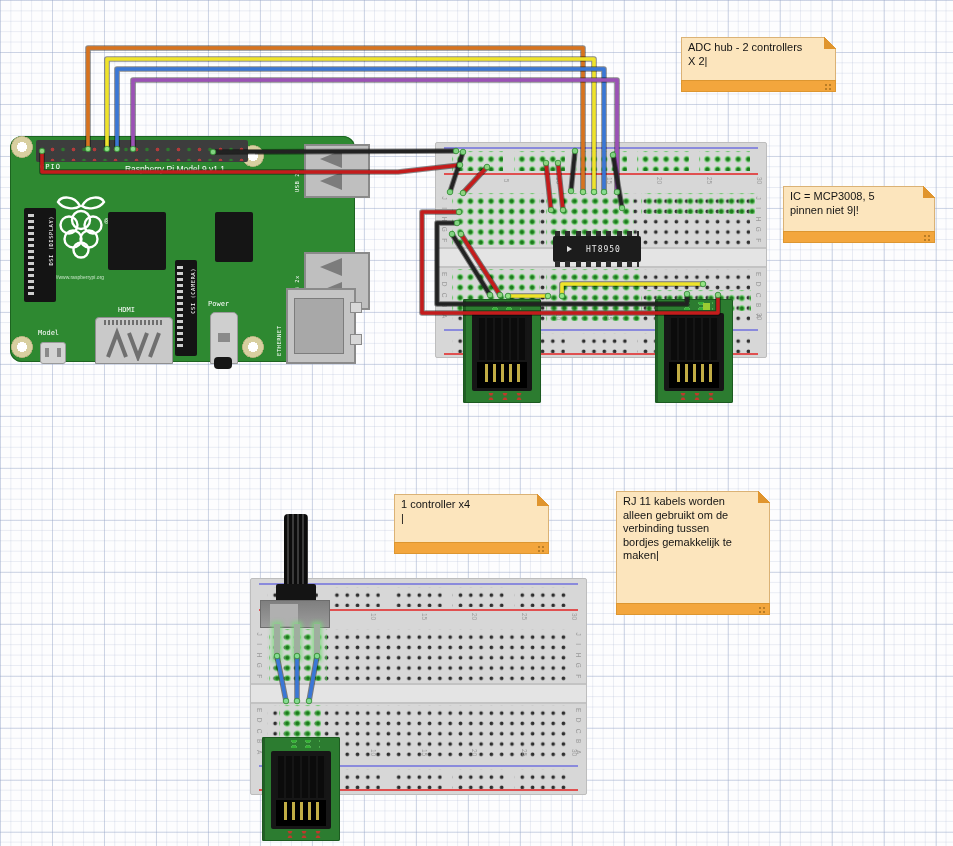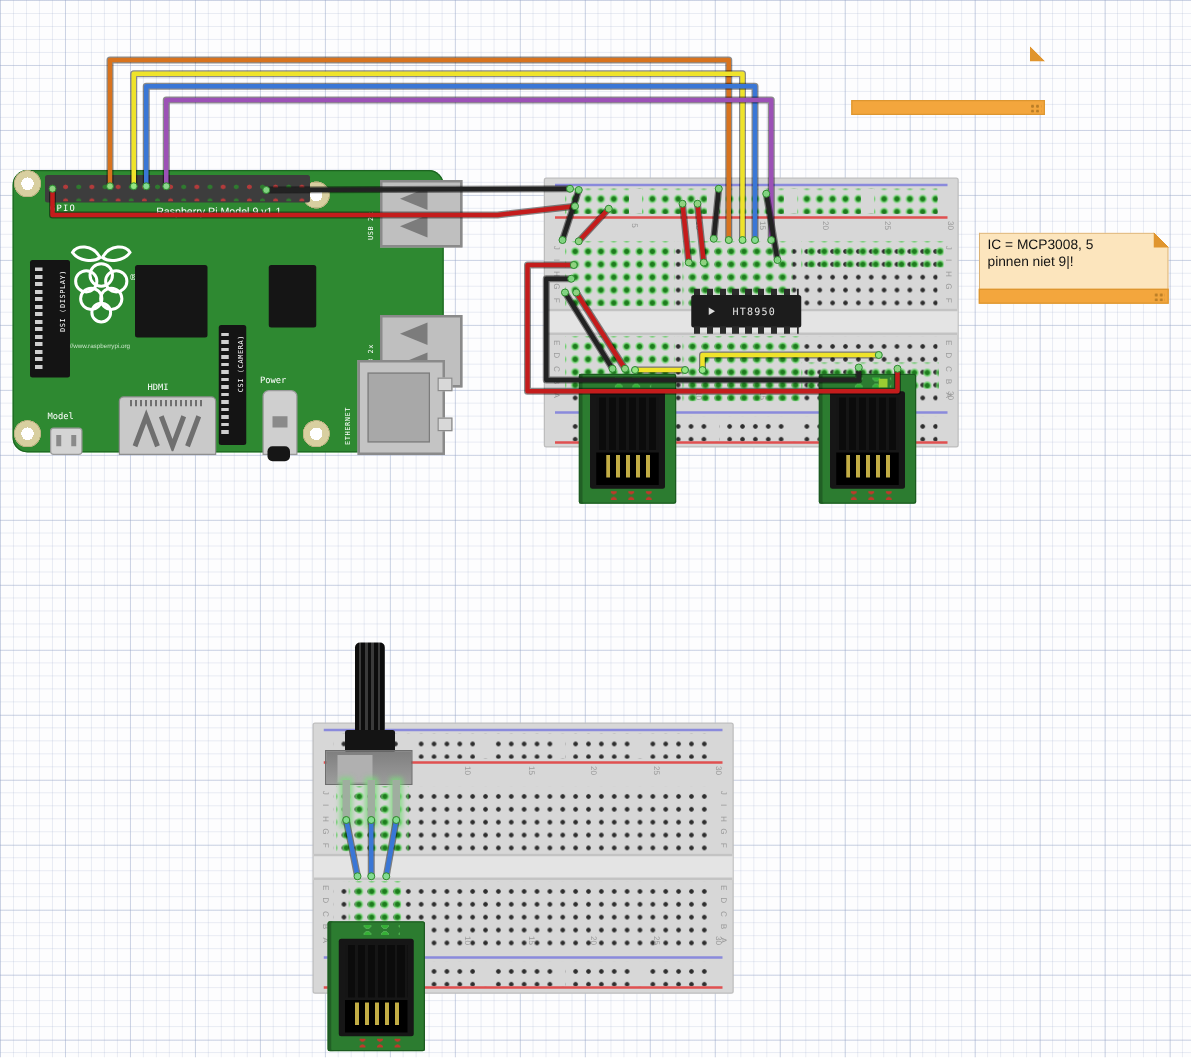--- a/index.html
+++ b/index.html
@@ -560,28 +560,55 @@
       <circle cx="718" cy="295" r="2.8" fill="rgba(140,230,140,0.9)" stroke="#2e8b2e" stroke-width="0.8"></circle>
       <circle cx="277" cy="656" r="2.8" fill="rgba(140,230,140,0.9)" stroke="#2e8b2e" stroke-width="0.8"></circle>
       <circle cx="297" cy="656" r="2.8" fill="rgba(140,230,140,0.9)" stroke="#2e8b2e" stroke-width="0.8"></circle>
       <circle cx="317" cy="656" r="2.8" fill="rgba(140,230,140,0.9)" stroke="#2e8b2e" stroke-width="0.8"></circle>
       <circle cx="286" cy="701" r="2.8" fill="rgba(140,230,140,0.9)" stroke="#2e8b2e" stroke-width="0.8"></circle>
       <circle cx="297" cy="701" r="2.8" fill="rgba(140,230,140,0.9)" stroke="#2e8b2e" stroke-width="0.8"></circle>
       <circle cx="309" cy="701" r="2.8" fill="rgba(140,230,140,0.9)" stroke="#2e8b2e" stroke-width="0.8"></circle>
     </svg>
 
   <div class="note n1">
+    <div class="note-body">
+        <span>ADC hub - 2 controllers
+X 2|</span>
+      </div>
     <div class="note-fold"></div>
     <div class="note-bar">
         <div class="note-grip"></div>
       </div>
   </div>
   <div class="note n2">
     <div class="note-body">
         <span>IC = MCP3008, 5
 pinnen niet 9|!</span>
       </div>
     <div class="note-fold"></div>
     <div class="note-bar">
         <div class="note-grip"></div>
       </div>
   </div>
+  <div class="note n3">
+    <div class="note-body">
+        <span>1 controller  x4
+|</span>
+      </div>
+    <div class="note-fold"></div>
+    <div class="note-bar">
+        <div class="note-grip"></div>
+      </div>
+  </div>
+  <div class="note n4">
+    <div class="note-body">
+        <span>RJ 11 kabels worden
+alleen gebruikt om de
+verbinding tussen
+bordjes gemakkelijk te
+maken|</span>
+      </div>
+    <div class="note-fold"></div>
+    <div class="note-bar">
+        <div class="note-grip"></div>
+      </div>
+  </div>
 </div>
 
 </body></html>

